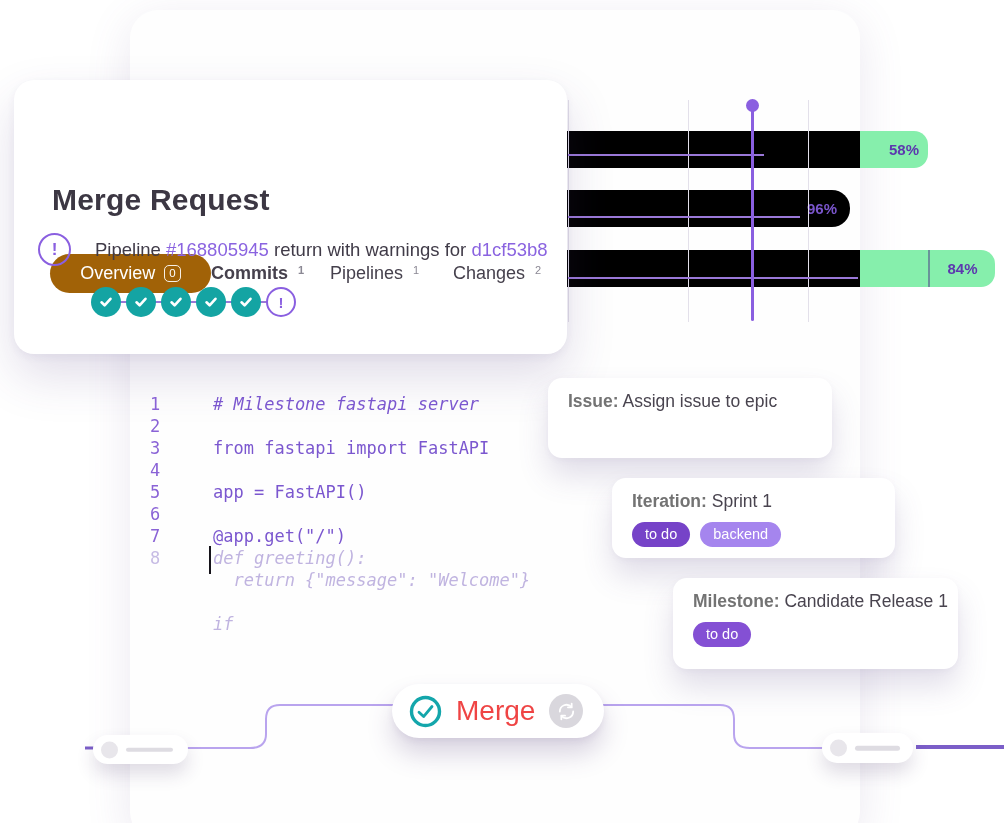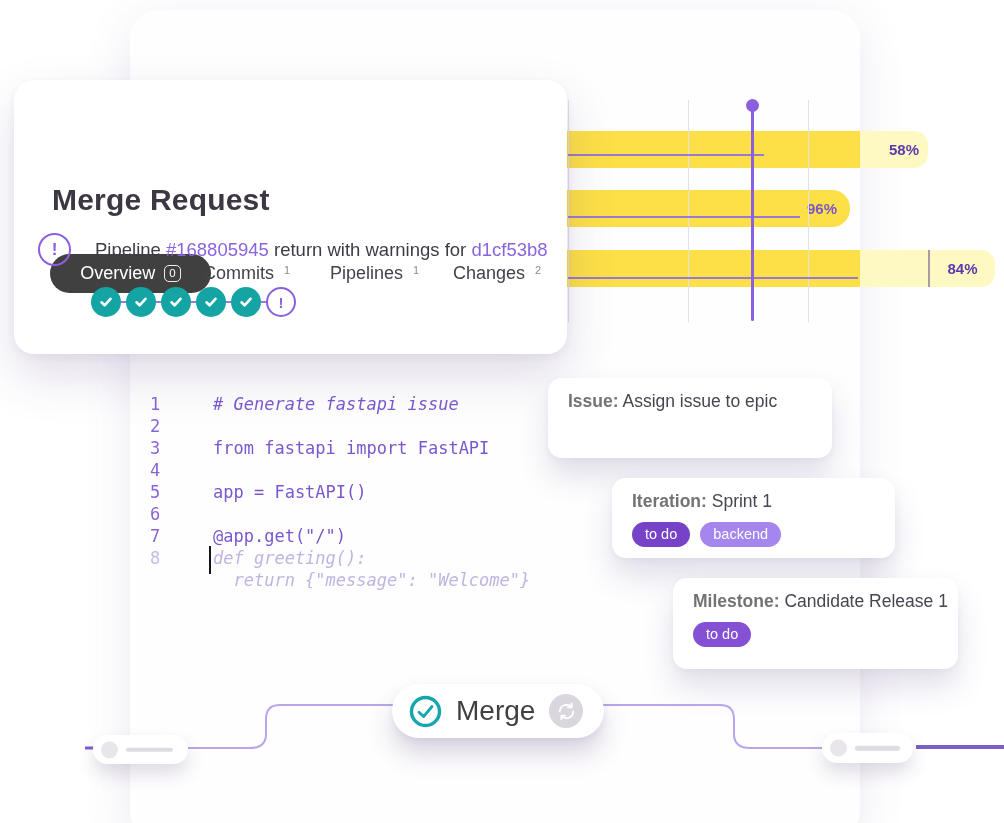--- a/index.html
+++ b/index.html
@@ -7,34 +7,34 @@
     font-family:"Liberation Sans", sans-serif; }
   .stage { position:relative; width:1004px; height:823px; }
   .abs { position:absolute; }
 
   
   .panel { left:130px; top:10px; width:730px; height:830px; background:#fefefe;
     border-radius:28px; box-shadow:0 10px 45px rgba(110,95,150,.14); }
 
   
   .gridline { width:1px; top:100px; height:222px; background:#e3e0ea; }
-  .bar-light { height:37px; background:#fde047; }
-  .bar-dark  { height:37px; background:#fef9c3; border-radius:0 14px 14px 0;
+  .bar-light { height:37px; background:#000000; }
+  .bar-dark  { height:37px; background:#86efac; border-radius:0 14px 14px 0;
     color:#5c38ae; font-size:15px; font-weight:700; line-height:37px; text-align:center;padding-left:20px; }
   .bar-line { height:2px; background:#9a78d8; }
   .marker-line { width:3px; background:#8a5fe0; border-radius:2px; }
   .marker-dot { width:13px; height:13px; border-radius:50%; background:#8a5fe0; }
   .pct-light { color:#7a55cc; font-size:15px; font-weight:700; line-height:37px; }
   .bar-divider { width:2px; height:37px; background:rgba(70,35,130,.45); }
 
   
   .mr-card { left:14px; top:80px; width:553px; height:274px; background:#ffffff;
     border-radius:20px; box-shadow:0 22px 48px rgba(75,55,125,.17), 0 3px 8px rgba(75,55,125,.06); }
   .mr-title { left:38px; top:103px; font-size:30px; font-weight:700; color:#3c3743; letter-spacing:.2px; }
-  .tab-pill { left:36px; top:174px; width:161px; height:39px; background:#404040; border-radius:20px;
+  .tab-pill { left:36px; top:174px; width:161px; height:39px; background:#a16207; border-radius:20px;
     color:#ffffff; font-size:18px; display:flex; align-items:center; justify-content:center; gap:9px; cursor:pointer; }
   .count-box { display:inline-block; border:1.5px solid rgba(255,255,255,.9); border-radius:5px;
     font-size:11.5px; line-height:15px; padding:0 4px; }
   .tab { top:183px; font-size:18px; color:#46414d; cursor:pointer; }
   .tab-count { font-size:11px; color:#8b8894; position:relative; top:-5px; margin-left:10px; }
 
   .warn-circle { width:33px; height:33px; border-radius:50%; border:2.5px solid #8a5fe0;
     color:#8a5fe0; font-weight:700; font-size:17px; display:flex; align-items:center; justify-content:center; }
   .msg { left:95px; top:239px; font-size:18.5px; color:#403b48; }
   .msg .lnk { color:#8a63e0; cursor:pointer; }
@@ -63,21 +63,21 @@
   .lcard .ttl { position:absolute; left:20px; top:13px; font-size:17.5px; color:#49444f; }
   .lcard .ttl b { color:#737373; font-weight:700; }
   .badges { position:absolute; left:20px; top:44px; display:flex; gap:10px; }
   .badge { height:25px; border-radius:13px; padding:0 13px; color:#ffffff;
     font-size:14.5px; line-height:25px; }
 
   
   .merge-btn { left:392px; top:684px; width:212px; height:54px; background:#ffffff; border-radius:27px;
     box-shadow:0 16px 26px rgba(85,65,125,.22), 0 3px 6px rgba(85,65,125,.08);
     display:flex; align-items:center; padding-left:17px; gap:14px; cursor:pointer; }
-  .merge-label { font-size:28px; color:#404040; }
+  .merge-label { font-size:28px; color:#ef4444; }
   .refresh-circle { width:34px; height:34px; border-radius:50%; background:#d9d7dd;
     display:flex; align-items:center; justify-content:center; cursor:pointer; }
   .slider-pill { background:#ffffff; border-radius:16px;
     box-shadow:0 10px 18px rgba(60,45,95,.16); }
   .pill-dot { position:absolute; left:8px; top:50%; transform:translateY(-50%);
     width:17px; height:17px; border-radius:50%; background:#e8e6eb; }
   .pill-bar { position:absolute; left:33px; top:50%; transform:translateY(-50%);
     height:4.5px; border-radius:3px; background:#dedce2; }
 </style>
 </head>
@@ -115,21 +115,21 @@
     <div class="abs marker-dot" style="left:746px; top:99px;"></div>
   </div>
 
   <div class="abs mr-card">
     <div class="abs mr-title" style="position:absolute;">Merge Request</div>
 
     <div class="abs tab-pill">
       <span>Overview</span>
       <span class="count-box">0</span>
     </div>
-    <div class="abs tab" style="left:189px;">
+    <div class="abs tab" style="left:197px;font-weight:bold;">
       <span>Commits</span><span class="tab-count">1</span>
     </div>
     <div class="abs tab" style="left:316px;">
       <span>Pipelines</span><span class="tab-count">1</span>
     </div>
     <div class="abs tab" style="left:439px;">
       <span>Changes</span><span class="tab-count">2</span>
     </div>
 
     <div class="abs warn-circle" style="left:24px; top:153px;">
@@ -166,30 +166,31 @@
             <path d="M3.5 8.3 L6.6 11.3 L12.5 4.8" stroke="#ffffff" stroke-width="2.6" fill="none" stroke-linecap="round" stroke-linejoin="round"></path>
           </svg>
       </div>
       <div class="abs stage-warn" style="left:252px; top:207px;">
         <span>!</span>
       </div>
     </div>
   </div>
 
   <div class="abs code">
-    <div class="code-row"><span class="ln">1</span><span class="ct comment"># Generate fastapi issue</span></div>
+    <div class="code-row"><span class="ln">1</span><span class="ct comment"># Milestone fastapi server</span></div>
     <div class="code-row"><span class="ln">2</span><span class="ct"></span></div>
     <div class="code-row"><span class="ln">3</span><span class="ct">from fastapi import FastAPI</span></div>
     <div class="code-row"><span class="ln">4</span><span class="ct"></span></div>
     <div class="code-row"><span class="ln">5</span><span class="ct">app = FastAPI()</span></div>
     <div class="code-row"><span class="ln">6</span><span class="ct"></span></div>
     <div class="code-row"><span class="ln">7</span><span class="ct">@app.get("/")</span></div>
     <div class="code-row"><span class="ln ghost-num">8</span><span class="ct ghost">def greeting():</span></div>
     <div class="code-row"><span class="ln ghost-num"></span><span class="ct ghost">  return {"message": "Welcome"}</span></div>
     <div class="code-row"><span class="ln"></span><span class="ct"></span></div>
+    <div class="code-row"><span class="ln ghost-num"></span><span class="ct ghost">if</span></div>
   </div>
   <div class="abs cursor"></div>
 
   <div class="abs lcard" style="left:548px; top:378px; width:284px; height:80px;">
     <div class="ttl"><b>Issue:</b> <span>Assign issue to epic</span></div>
   </div>
 
   <div class="abs lcard" style="left:612px; top:478px; width:283px; height:80px;">
     <div class="ttl"><b>Iteration:</b> <span>Sprint 1</span></div>
     <div class="badges">

